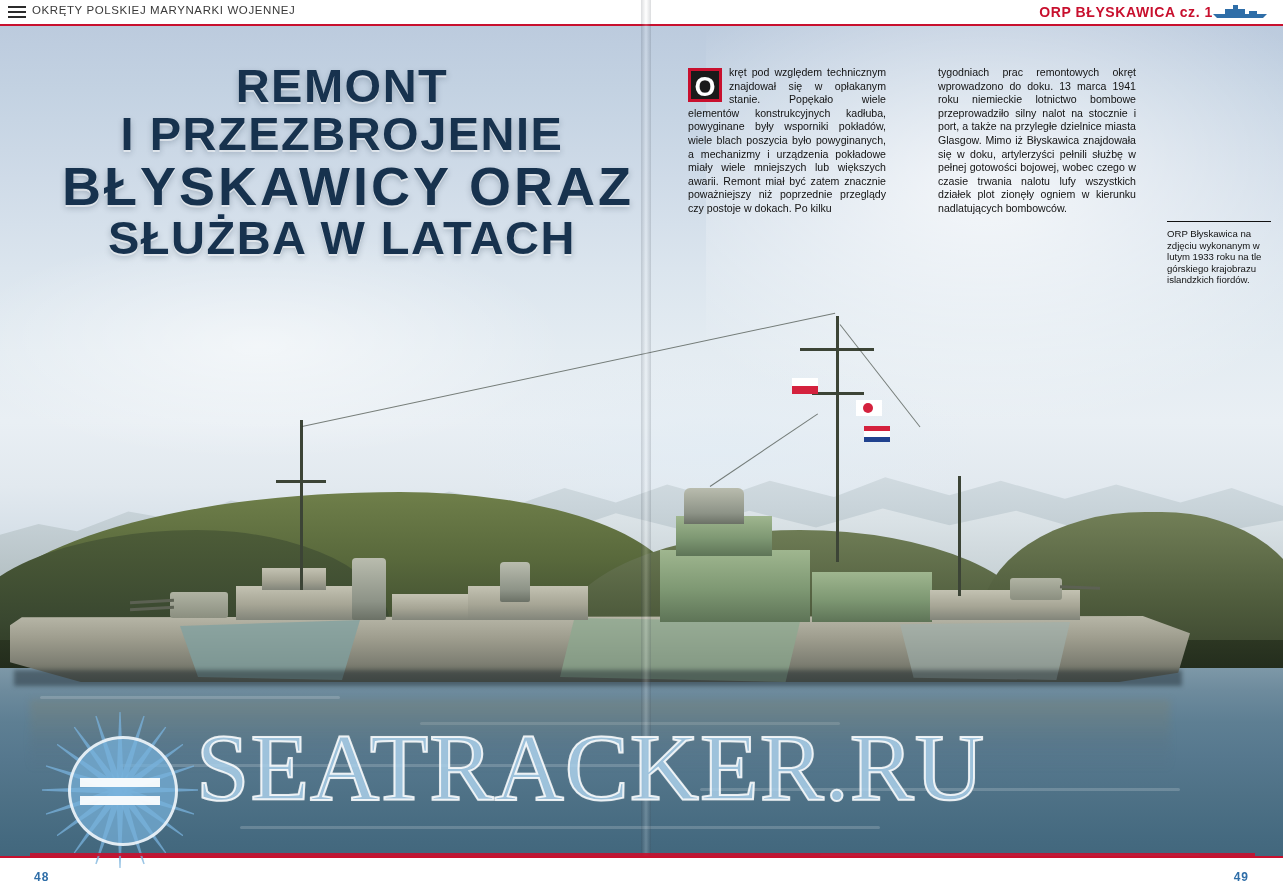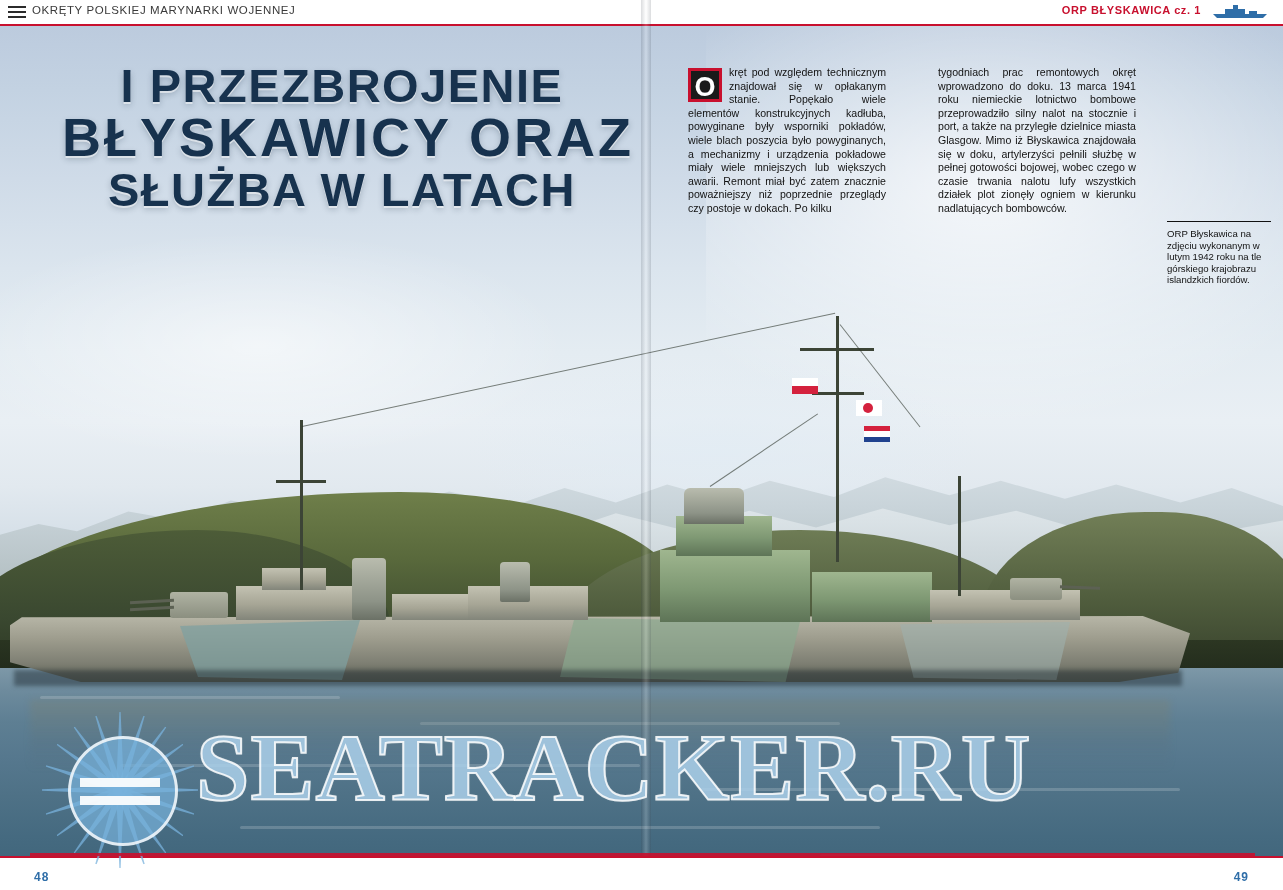--- a/index.html
+++ b/index.html
@@ -255,22 +255,22 @@
     width: 18px; height: 12px;
   }
   .header-bars i {
     display: block;
     height: 2px;
     background: #2b2b2b;
     margin-bottom: 3px;
   }
   .header-right {
     position: absolute;
-    right: 82px; top: 4px;
-    font-size: 11px;
+    right: 70px; top: 4px;
+    font-size: 14px;
     letter-spacing: 0.6px;
     color: #c8102e;
     font-weight: bold;
   }
   .header-ship-icon {
     position: absolute;
     right: 14px; top: 3px;
     width: 58px; height: 16px;
   }
 
@@ -359,21 +359,21 @@
   .watermark {
     position: absolute;
     left: 0; top: 690px;
     width: 1283px; height: 200px;
     pointer-events: none;
   }
   .wm-text {
     position: absolute;
     left: 196px; top: 22px;
     font-family: "Liberation Serif", serif;
-    font-weight: bold;
+    font-weight: normal;
     font-size: 96px;
     letter-spacing: 1px;
     color: rgba(141,190,226,0.62);
     -webkit-text-stroke: 2px rgba(255,255,255,0.85);
     text-shadow: 0 0 2px rgba(255,255,255,0.6);
     white-space: nowrap;
   }
   .wm-sun {
     position: absolute;
     left: 40px; top: 18px;
@@ -473,35 +473,36 @@
     <div class="rigging" style="left:840px; top:24px; width:130px; transform:rotate(52deg);"></div>
     <div class="rigging" style="left:710px; top:186px; width:130px; transform:rotate(-34deg);"></div>
 
     <div class="flag flag-pl" style="left:792px; top:78px;"></div>
     <div class="flag flag-jp" style="left:856px; top:100px;"></div>
     <div class="flag flag-nl" style="left:864px; top:126px;"></div>
   </div>
   <div class="reflection"></div>
 
   <div class="headline">
+    <span class="ln">REMONT</span>
     <span class="ln">I PRZEZBROJENIE</span>
     <span class="ln big">BŁYSKAWICY ORAZ</span>
     <span class="ln">SŁUŻBA W LATACH</span>
   </div>
 
   <div class="col c1">
     <span class="dropcap">O</span>
     <span>kręt pod względem technicznym znajdował się w opłakanym stanie. Popękało wiele elementów konstrukcyjnych kadłuba, powyginane były wsporniki pokładów, wiele blach poszycia było powyginanych, a mechanizmy i urządzenia pokładowe miały wiele mniejszych lub większych awarii. Remont miał być zatem znacznie poważniejszy niż poprzednie przeglądy czy postoje w dokach. Po kilku</span>
   </div>
   <div class="col c2">
     <span>tygodniach prac remontowych okręt wprowadzono do doku. 13 marca 1941 roku niemieckie lotnictwo bombowe przeprowadziło silny nalot na stocznie i port, a także na przyległe dzielnice miasta Glasgow. Mimo iż Błyskawica znajdowała się w doku, artylerzyści pełnili służbę w pełnej gotowości bojowej, wobec czego w czasie trwania nalotu lufy wszystkich działek plot zionęły ogniem w kierunku nadlatujących bombowców.</span>
   </div>
 
   <div class="caption-rule"></div>
-  <div class="caption">ORP Błyskawica na zdjęciu wykonanym w lutym 1942 roku na tle górskiego krajobrazu islandzkich fiordów.</div>
+  <div class="caption">ORP Błyskawica na zdjęciu wykonanym w lutym 1933 roku na tle górskiego krajobrazu islandzkich fiordów.</div>
 
   <div class="top-rules">
     <div class="header-bars">
         <i></i>
         <i></i>
         <i></i>
       </div>
     <div class="header-left">OKRĘTY POLSKIEJ MARYNARKI WOJENNEJ</div>
     <div class="header-right">ORP BŁYSKAWICA cz. 1</div>
     <svg class="header-ship-icon" viewBox="0 0 58 16">

